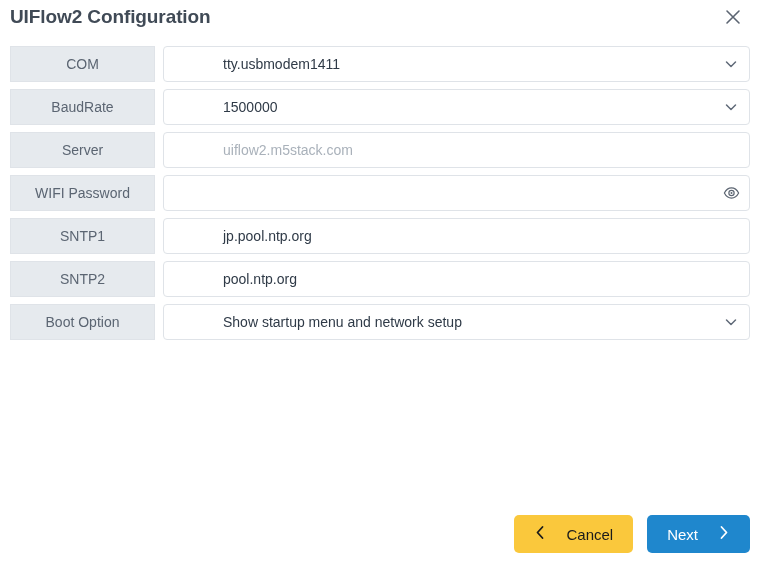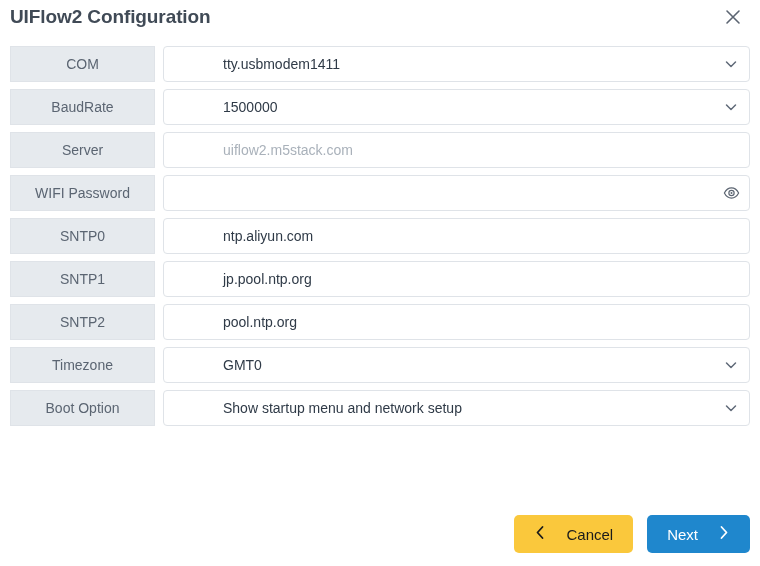--- a/index.html
+++ b/index.html
@@ -232,60 +232,39 @@
       <span class="eye-icon-wrap">
         <svg width="17" height="17" viewBox="0 0 20 20" fill="none" xmlns="http://www.w3.org/2000/svg">
           <path d="M1.6 10 C3.8 5.8 6.7 4 10 4 C13.3 4 16.2 5.8 18.4 10 C16.2 14.2 13.3 16 10 16 C6.7 16 3.8 14.2 1.6 10 Z" stroke="#5c6572" stroke-width="1.4" stroke-linejoin="round"></path>
           <circle cx="10" cy="10" r="3.1" stroke="#5c6572" stroke-width="1.4"></circle>
           <circle cx="10" cy="10" r="1.2" fill="#5c6572"></circle>
         </svg>
       </span>
     </div>
   </div>
 
-  <div class="row">
-    <div class="cell-label">
-      <span>SNTP0</span>
-    </div>
-    <div class="cell-field">
-      <div class="field-text">ntp.aliyun.com</div>
-    </div>
-  </div>
 
   <div class="row">
     <div class="cell-label">
       <span>SNTP1</span>
     </div>
     <div class="cell-field">
       <div class="field-text">jp.pool.ntp.org</div>
     </div>
   </div>
 
   <div class="row">
     <div class="cell-label">
       <span>SNTP2</span>
     </div>
     <div class="cell-field">
       <div class="field-text">pool.ntp.org</div>
     </div>
   </div>
 
-  <div class="row">
-    <div class="cell-label">
-      <span>Timezone</span>
-    </div>
-    <div class="cell-field">
-      <div class="field-text">GMT0</div>
-      <span class="chevron-down">
-        <svg width="16" height="16" viewBox="0 0 16 16" fill="none" xmlns="http://www.w3.org/2000/svg">
-          <path d="M3.5 6 L8 10.5 L12.5 6" stroke="#606a78" stroke-width="1.5" stroke-linecap="round" stroke-linejoin="round"></path>
-        </svg>
-      </span>
-    </div>
-  </div>
 
   <div class="row">
     <div class="cell-label">
       <span>Boot Option</span>
     </div>
     <div class="cell-field">
       <div class="field-text">Show startup menu and network setup</div>
       <span class="chevron-down">
         <svg width="16" height="16" viewBox="0 0 16 16" fill="none" xmlns="http://www.w3.org/2000/svg">
           <path d="M3.5 6 L8 10.5 L12.5 6" stroke="#606a78" stroke-width="1.5" stroke-linecap="round" stroke-linejoin="round"></path>

